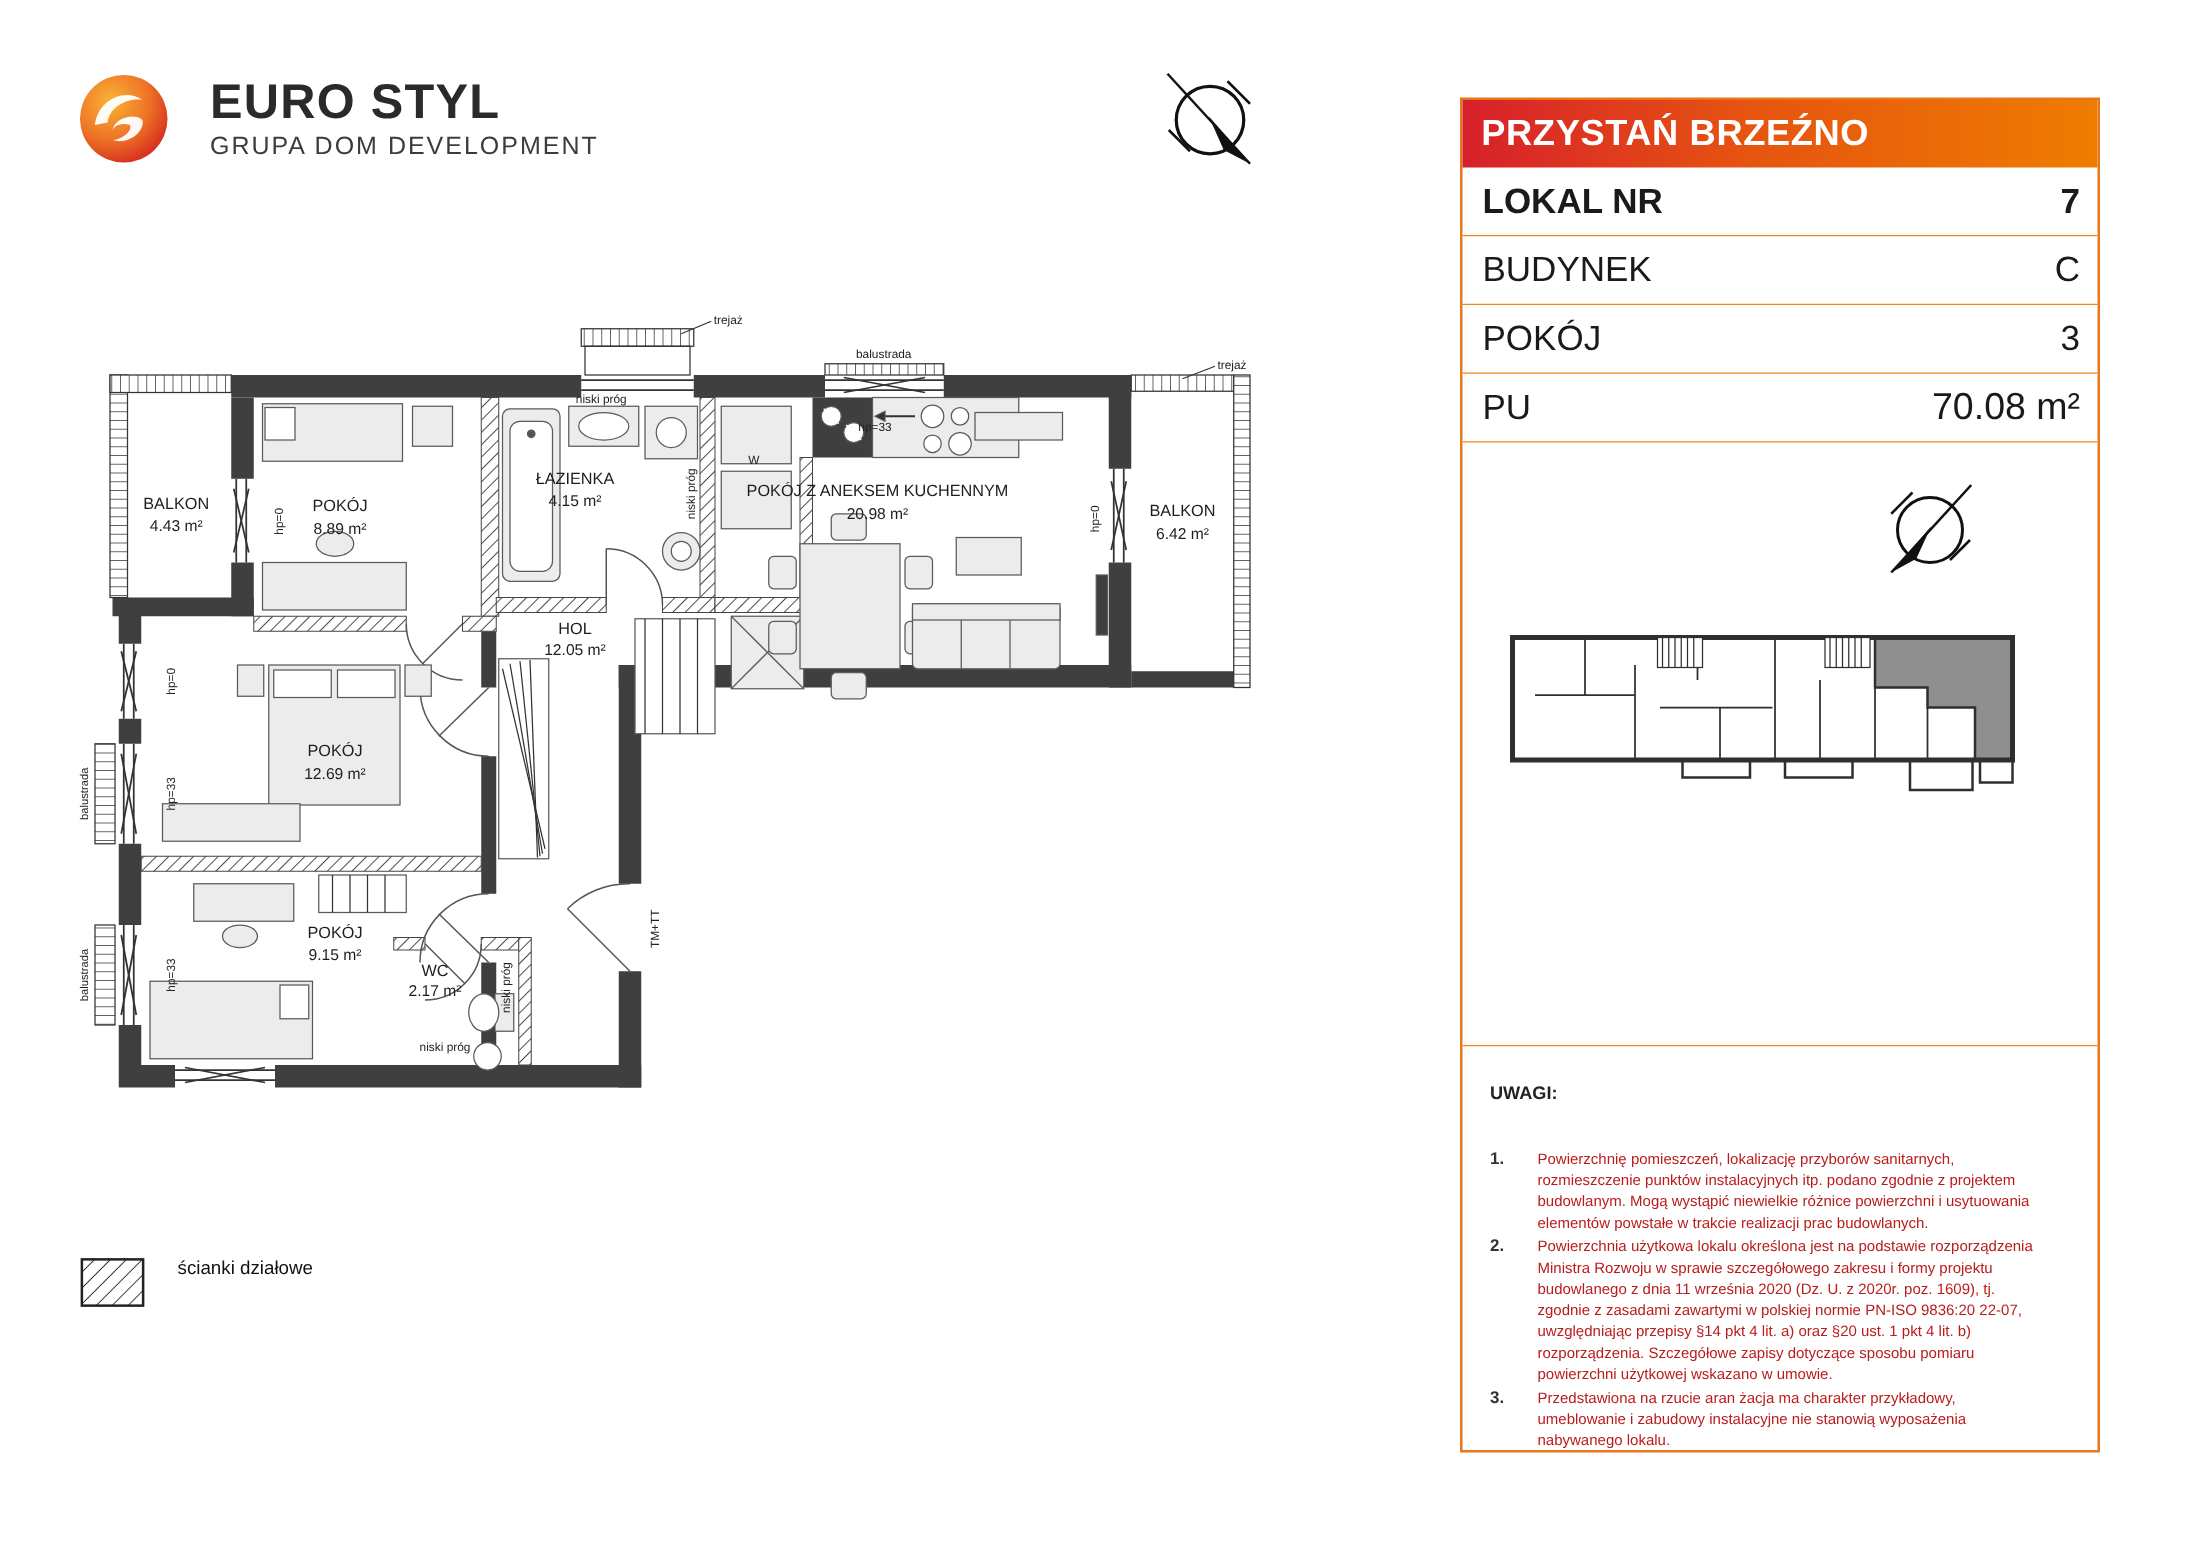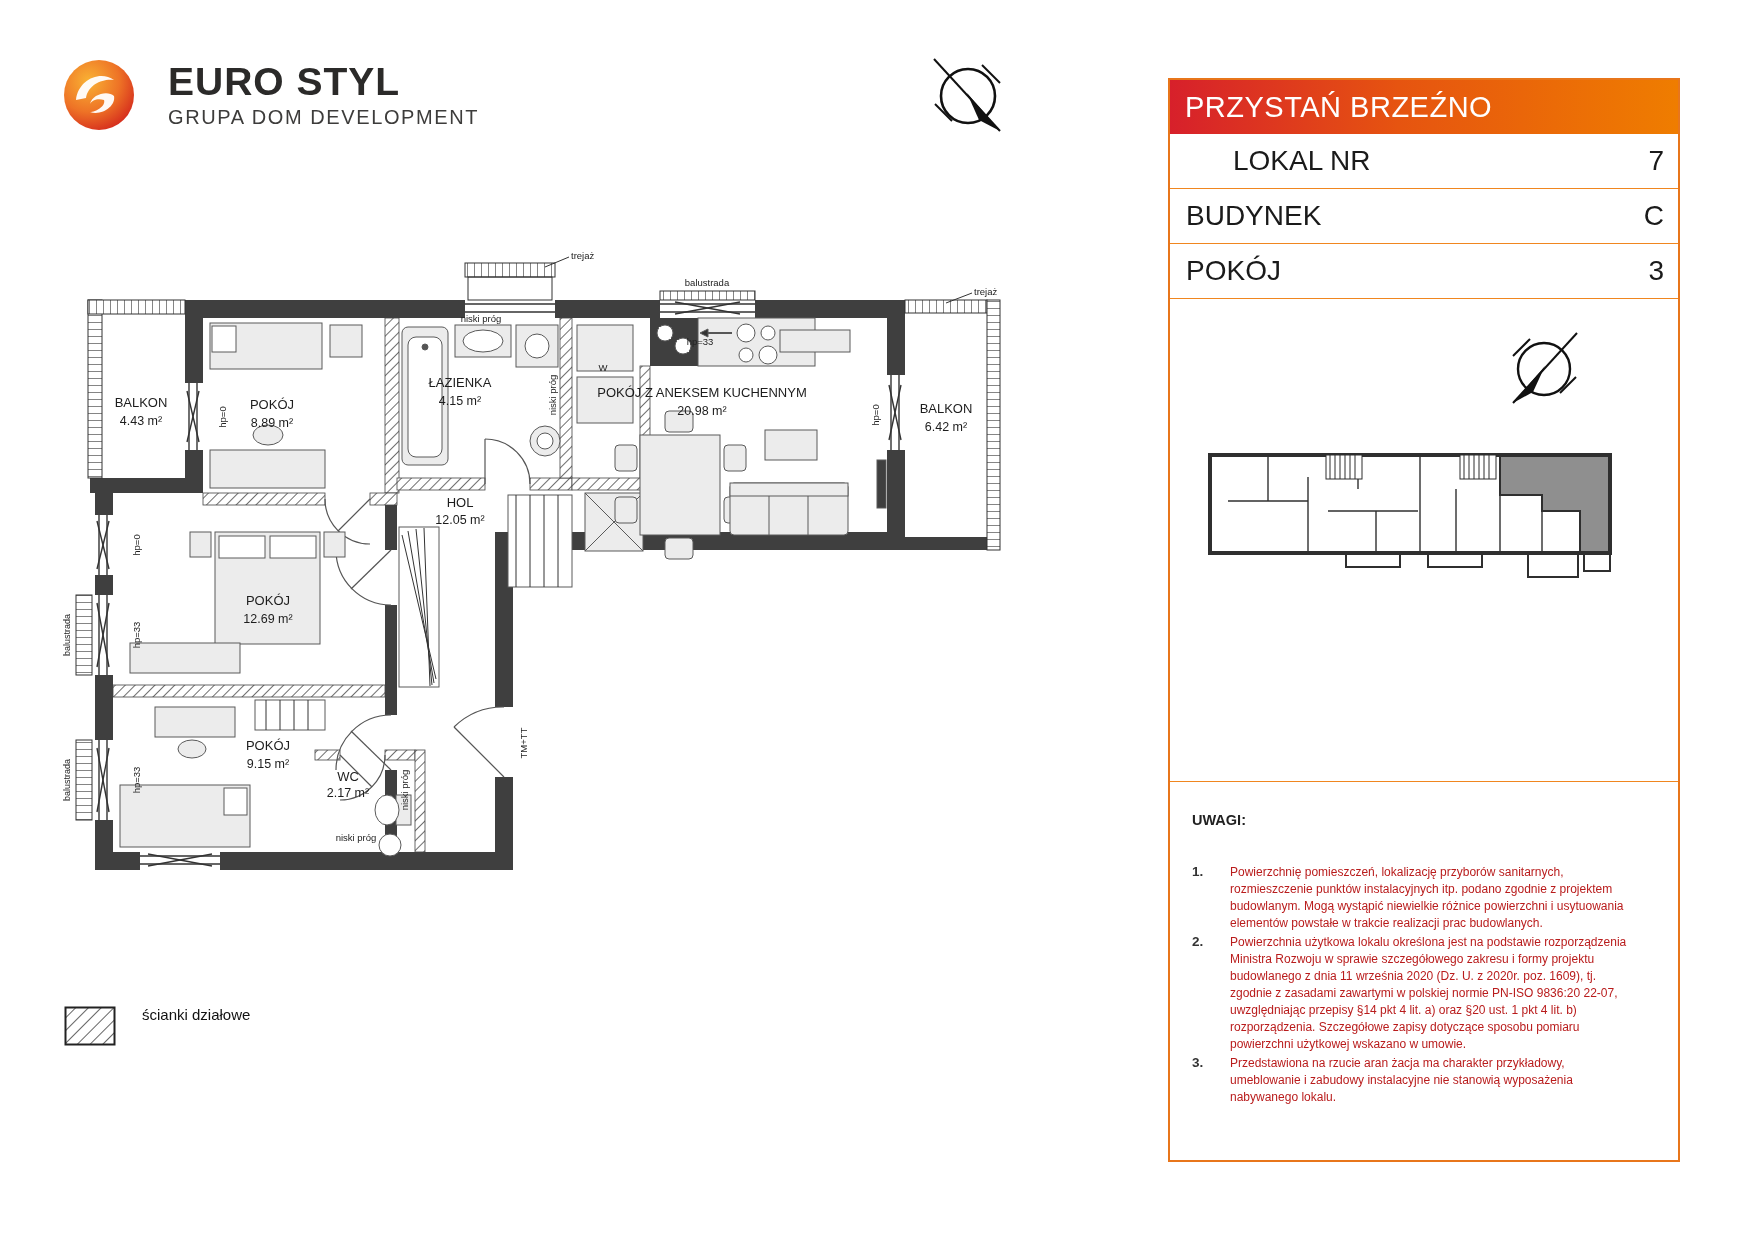--- a/index.html
+++ b/index.html
@@ -9,25 +9,25 @@
   
   .logo{position:absolute;left:62px;top:58px;display:flex;align-items:center;gap:32px;}
   .logo-text .brand{font-size:39px;font-weight:700;letter-spacing:1px;color:#2b2a29;line-height:1;}
   .logo-text .tagline{font-size:20px;color:#3d3c3b;letter-spacing:1.6px;margin-top:5px;}
 
   
   .panel{position:absolute;left:1168px;top:78px;width:512px;height:1084px;
          border:2px solid #E8761B;box-sizing:border-box;background:#fff;}
   .panel-header{height:54px;display:flex;align-items:center;padding-left:15px;
         background:linear-gradient(90deg,#D7202B 0%,#E65410 45%,#EF7D00 100%);
-        color:#fff;font-size:29px;font-weight:400;letter-spacing:.5px;}
+        color:#fff;font-size:29px;font-weight:700;letter-spacing:.5px;}
   .spec-row{height:55px;display:flex;align-items:center;justify-content:space-between;
         padding:0 14px 0 16px;border-bottom:1.5px solid #F0861F;font-size:28px;box-sizing:border-box;}
   .spec-row .lbl{font-weight:400;}
-  .spec-row.first .lbl,.spec-row.first .val{font-weight:400;margin-left:47px;}
+  .spec-row.first .lbl,.spec-row.first .val{font-weight:700;}
   .spec-row .val{font-weight:400;}
   .panel-mid{position:relative;height:483px;border-bottom:1.5px solid #F0861F;box-sizing:border-box;}
   .panel-notes{padding:30px 48px 0 22px;box-sizing:border-box;}
   .notes-title{font-size:14.5px;font-weight:700;margin-bottom:36px;color:#222;}
   .note{display:flex;margin-bottom:2px;}
   .note .num{width:38px;flex:0 0 38px;font-size:13.5px;font-weight:700;color:#333;}
   .note .txt{font-size:12px;line-height:17px;color:#b91c1c;}
 
   
   .legend{position:absolute;left:64px;top:1006px;display:flex;align-items:flex-start;gap:26px;}
@@ -367,20 +367,24 @@
       <span class="val">7</span>
     </div>
     <div class="spec-row">
       <span class="lbl">BUDYNEK</span>
       <span class="val">C</span>
     </div>
     <div class="spec-row">
       <span class="lbl">POKÓJ</span>
       <span class="val">3</span>
     </div>
+    <div class="spec-row">
+      <span class="lbl">PU</span>
+      <span class="val" style="font-size:30px">70.08 m²</span>
+    </div>
 
     <div class="panel-mid">
       <svg class="compass-panel" width="84" height="88" viewBox="0 0 84 88">
         <g transform="scale(-1,1) translate(-84,0)">
           <circle cx="42" cy="46" r="26" fill="none" stroke="#111" stroke-width="2.4"></circle>
           <line x1="9" y1="10" x2="73" y2="80" stroke="#111" stroke-width="2"></line>
           <path d="M41,43 L73,80 L53,69 Z" fill="#111"></path>
           <line x1="56" y1="16" x2="73" y2="33" stroke="#111" stroke-width="2"></line>
           <line x1="10" y1="54" x2="26" y2="70" stroke="#111" stroke-width="2"></line>
         </g>

